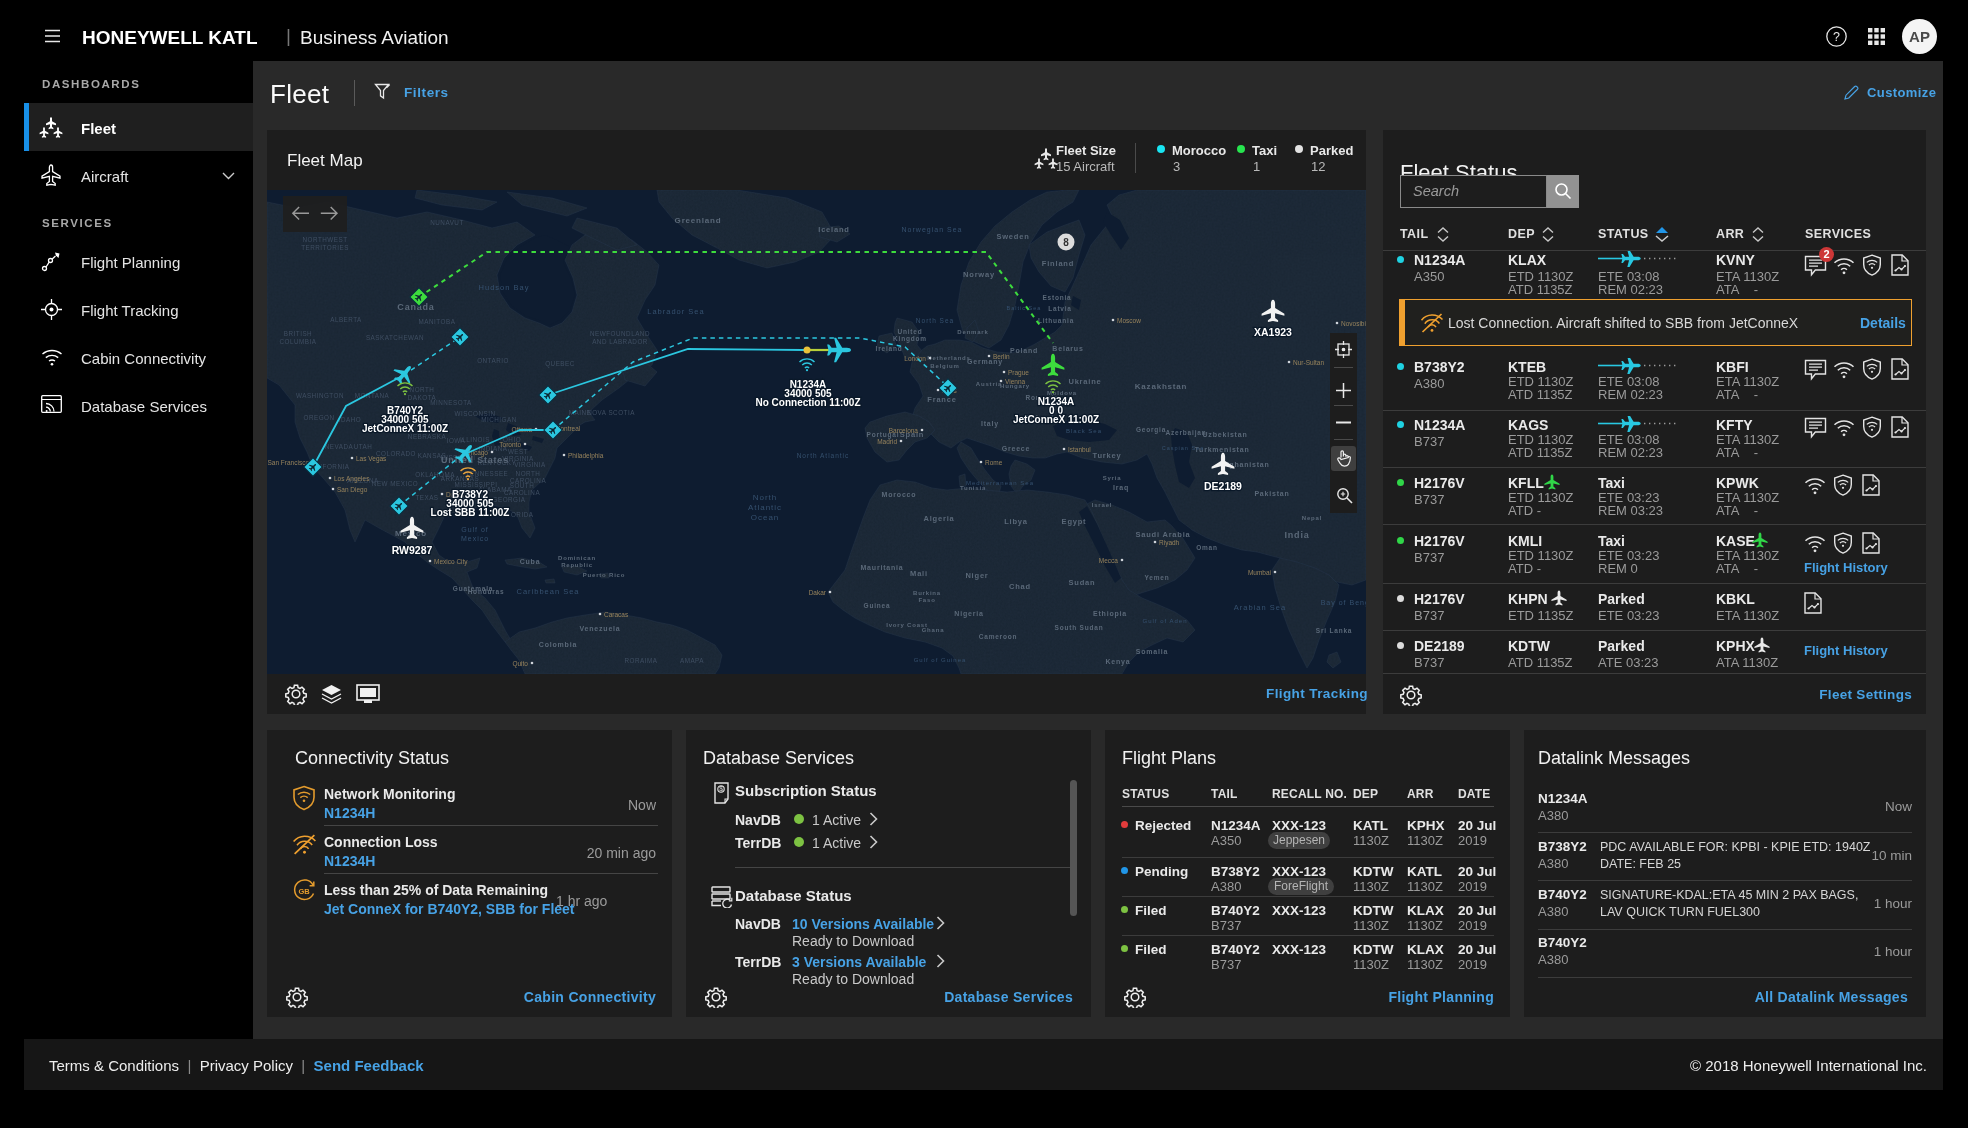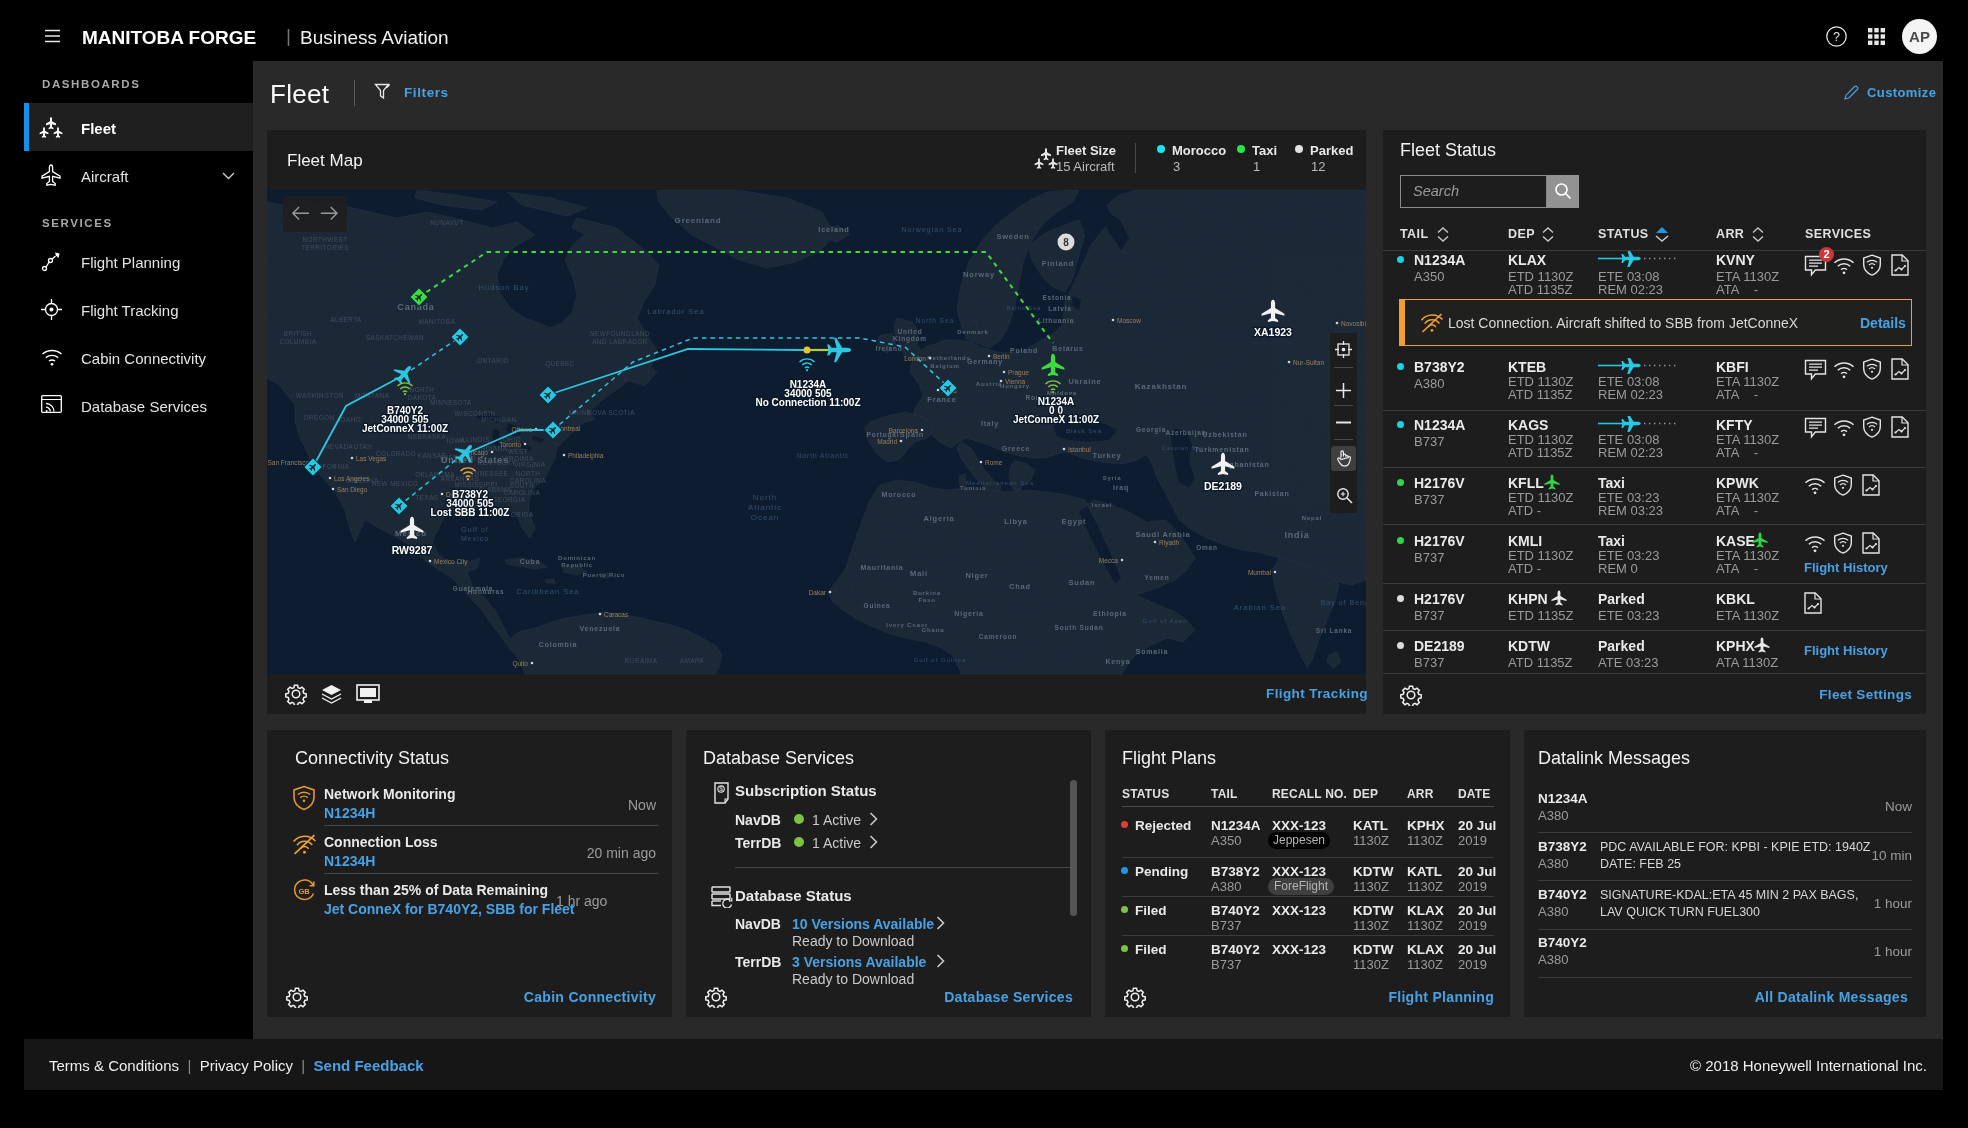--- a/index.html
+++ b/index.html
@@ -15,21 +15,21 @@
 .seph{position:absolute;height:1px;background:#3c3c3c}
 </style>
 </head>
 <body>
 <div id="page">
 
 <div class="abs" id="topbar" style="left:0;top:0;width:1968px;height:61px;background:#000">
   <svg class="abs" style="left:45px;top:29px" width="15" height="14" viewBox="0 0 15 14">
         <path d="M0 1.5h15M0 7h15M0 12.5h15" stroke="#e8e8e8" stroke-width="1.6"></path>
       </svg>
-  <div class="abs" style="left:82px;top:27px;font-size:19px;font-weight:bold;color:#fff;letter-spacing:0px">MANITOBA FORGE</div>
+  <div class="abs" style="left:82px;top:27px;font-size:19px;font-weight:bold;color:#fff;letter-spacing:0px">HONEYWELL KATL</div>
   <div class="abs" style="left:286px;top:25px;font-size:19px;color:#777">|</div>
   <div class="abs" style="left:300px;top:27px;font-size:19px;color:#f0f0f0;font-weight:normal">Business Aviation</div>
   <svg class="abs" style="left:1826px;top:26px" width="21" height="21" viewBox="0 0 21 21">
         <circle cx="10.5" cy="10.5" r="9.7" fill="none" stroke="#e6e6e6" stroke-width="1.3"></circle>
         <text x="10.5" y="15" font-size="12.5" fill="#e6e6e6" text-anchor="middle" font-family="Liberation Sans">?</text>
       </svg>
   <svg class="abs" style="left:1868px;top:28px" width="17" height="17" viewBox="0 0 17 17">
         <g fill="#e8e8e8">
           <rect x="0" y="0" width="4.4" height="4.4"></rect>
           <rect x="6.3" y="0" width="4.4" height="4.4"></rect>
@@ -652,21 +652,21 @@
       </svg>
   <svg class="abs" style="left:89px;top:554px" width="24" height="20" viewBox="0 0 24 20">
         <rect x="1" y="1" width="22" height="15" fill="none" stroke="#f0f0f0" stroke-width="1.6"></rect>
         <rect x="4" y="4" width="16" height="9" fill="#f0f0f0"></rect>
         <rect x="8" y="16" width="8" height="3" fill="#f0f0f0"></rect>
       </svg>
   <div class="abs lnk" style="left:999px;top:556px;font-size:13.5px;letter-spacing:0.4px">Flight Tracking</div>
 </div>
 
 <div class="panel" id="fleetstatus" style="left:1383px;top:130px;width:543px;height:584px">
-<div class="abs" style="left:17px;top:10px;font-size:18px;color:#f2f2f2">Fleet Status</div>
+<div class="abs" style="left:17px;top:30px;font-size:22px;color:#f2f2f2">Fleet Status</div>
 <div class="abs" style="left:17px;top:45px;width:147px;height:33px;border:1px solid #8a8a8a;background:#1d1d1d"></div>
 <div class="abs" style="left:30px;top:53px;font-size:14.5px;font-style:italic;color:#9a9a9a">Search</div>
 <div class="abs" style="left:164px;top:45px;width:32px;height:33px;background:#929292"></div>
 <svg class="abs" style="left:171px;top:52px" width="18" height="18" viewBox="0 0 18 18">
         <circle cx="7.5" cy="7.5" r="5.5" fill="none" stroke="#fff" stroke-width="1.6"></circle>
         <path d="M11.5 11.5L16.5 16.5" stroke="#fff" stroke-width="1.6"></path>
       </svg>
 
 <div class="abs" style="top:97px;font-size:12.5px;font-weight:bold;color:#e0e0e0;letter-spacing:0.4px">
         <span class="abs" style="left:17px">TAIL</span>
@@ -971,21 +971,21 @@
         <span class="abs" style="left:302px">ARR</span>
         <span class="abs" style="left:353px">DATE</span>
       </div>
 <div class="seph" style="left:17px;top:76px;width:372px;background:#4a4a4a"></div>
 
 <div class="abs" style="left:16px;top:91px;width:7px;height:7px;border-radius:50%;background:#e23c3c"></div>
 <div class="abs w" style="left:30px;top:88px;font-size:13.5px;font-weight:bold">Rejected</div>
 <div class="abs w" style="left:106px;top:88px;font-size:13.5px;font-weight:bold">N1234A</div>
 <div class="abs gray" style="left:106px;top:103px;font-size:13px">A350</div>
 <div class="abs w" style="left:167px;top:88px;font-size:13.5px;font-weight:bold">XXX-123</div>
-<div class="abs" style="left:163px;top:102px;width:62px;height:17px;border-radius:9px;background:#000000;color:#b4b4b4;font-size:12px;text-align:center;line-height:17px">Jeppesen</div>
+<div class="abs" style="left:163px;top:102px;width:62px;height:17px;border-radius:9px;background:#404040;color:#b4b4b4;font-size:12px;text-align:center;line-height:17px">Jeppesen</div>
 <div class="abs w" style="left:248px;top:88px;font-size:13.5px;font-weight:bold">KATL</div>
 <div class="abs gray" style="left:248px;top:103px;font-size:13px">1130Z</div>
 <div class="abs w" style="left:302px;top:88px;font-size:13.5px;font-weight:bold">KPHX</div>
 <div class="abs gray" style="left:302px;top:103px;font-size:13px">1130Z</div>
 <div class="abs w" style="left:353px;top:88px;font-size:13.5px;font-weight:bold">20 Jul</div>
 <div class="abs gray" style="left:353px;top:103px;font-size:13px">2019</div>
 <div class="seph" style="left:17px;top:127px;width:372px"></div>
 
 <div class="abs" style="left:16px;top:137px;width:7px;height:7px;border-radius:50%;background:#2196e8"></div>
 <div class="abs w" style="left:30px;top:134px;font-size:13.5px;font-weight:bold">Pending</div>

